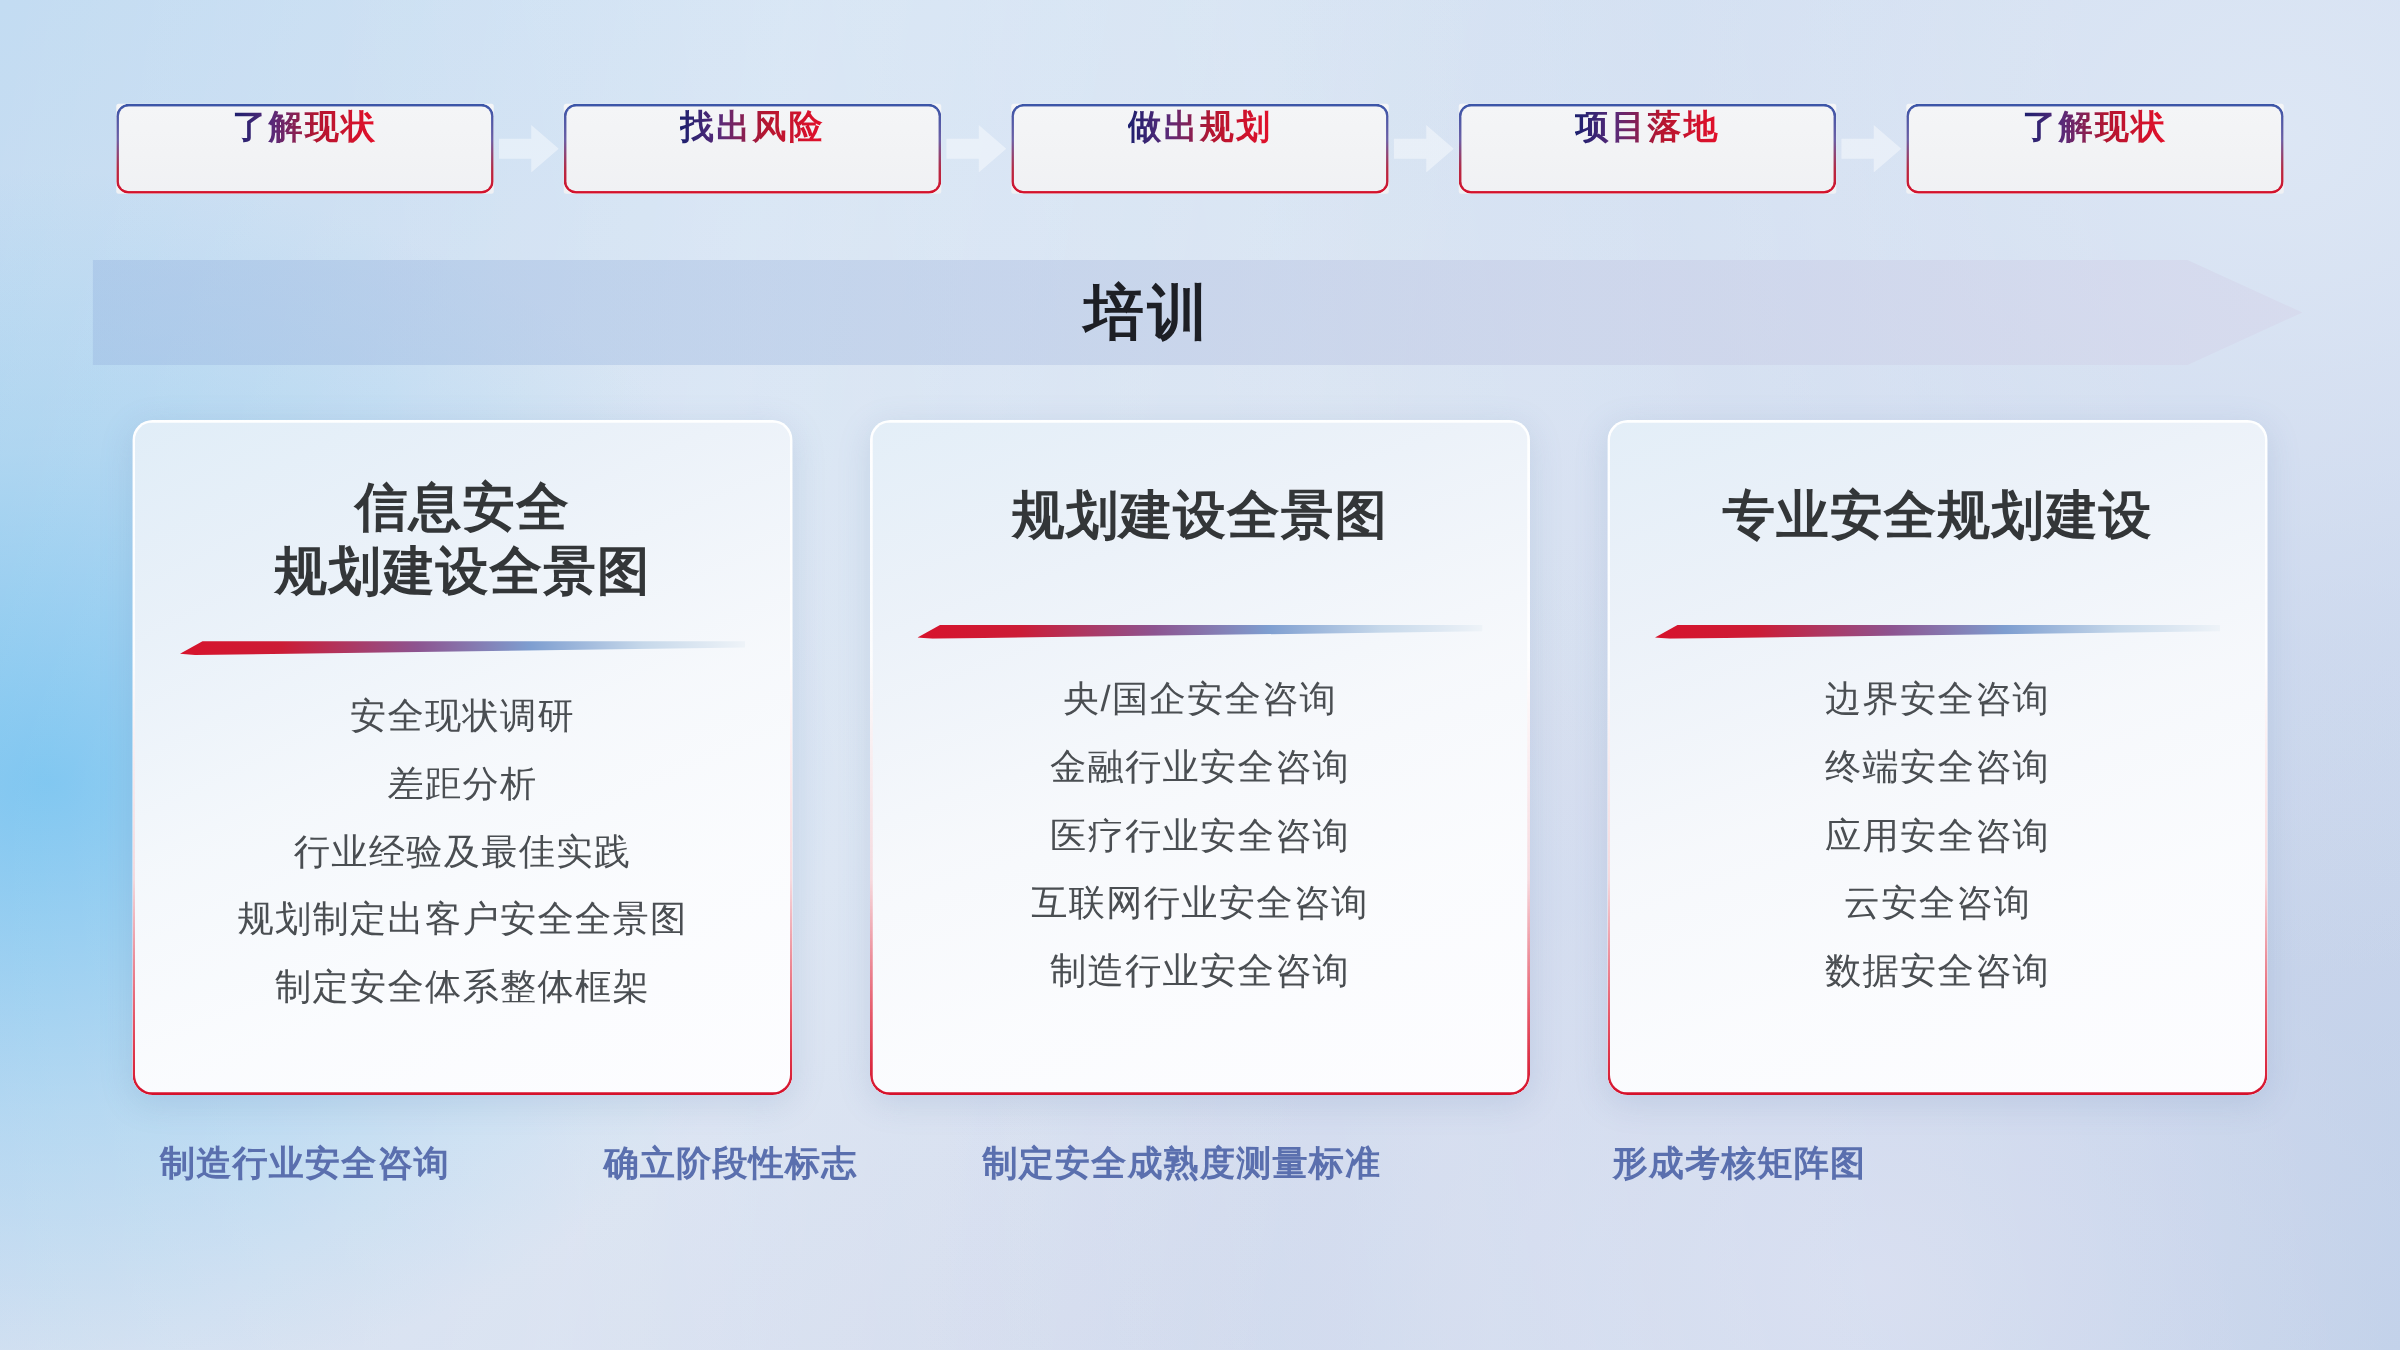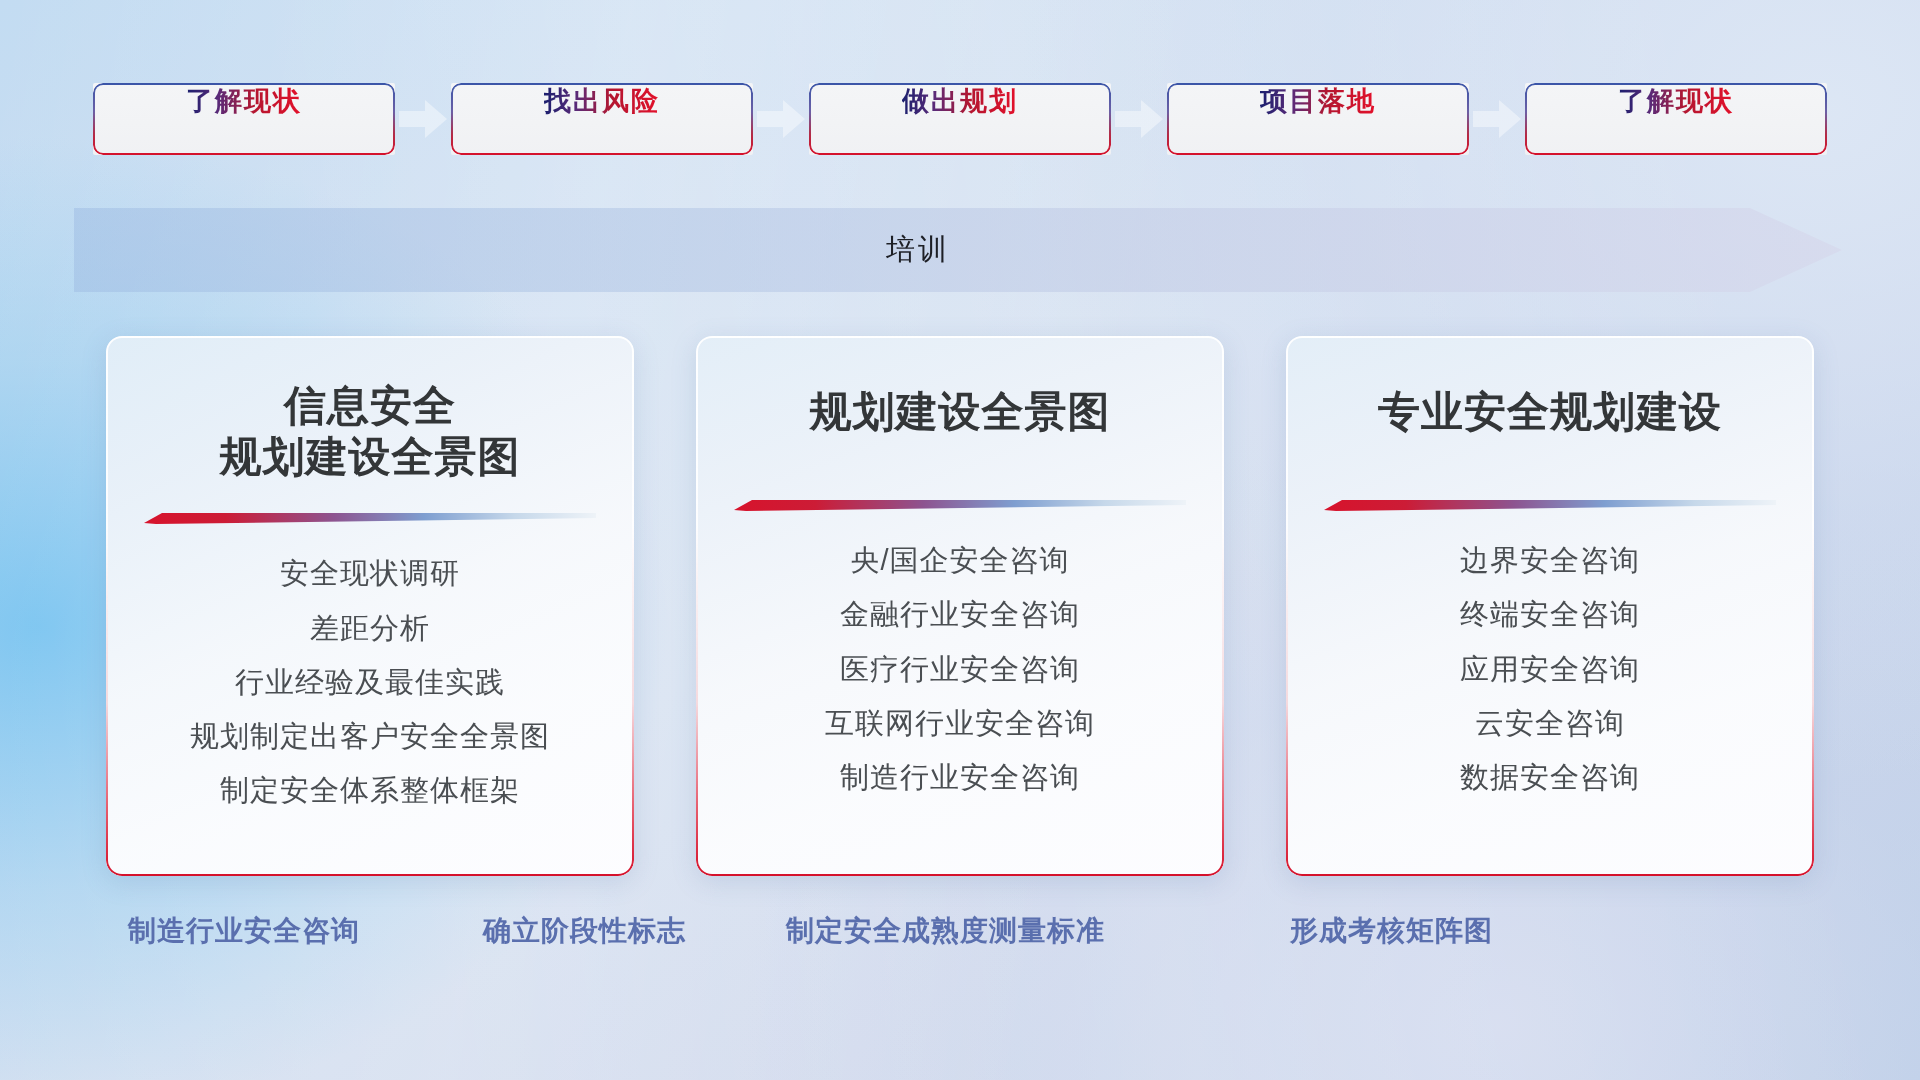--- a/index.html
+++ b/index.html
@@ -112,22 +112,22 @@
     background: linear-gradient(90deg, rgba(160,190,228,0.55) 0%, rgba(176,197,229,0.55) 30%, rgba(197,206,231,0.62) 62%, rgba(214,216,236,0.70) 100%);
     clip-path: polygon(0 0, calc(100% - 92px) 0, 100% 50%, calc(100% - 92px) 100%, 0 100%);
   }
   .banner-title {
     position: absolute;
     inset: 0;
     display: flex;
     align-items: center;
     justify-content: center;
     padding-right: 80px;
-    font-size: 29px;
-    font-weight: 400;
+    font-size: 48px;
+    font-weight: 700;
     color: #1d1f25;
     letter-spacing: 3px;
   }
 
   
   .cards {
     position: absolute;
     top: 336px;
     left: 0;
     width: 1920px;

